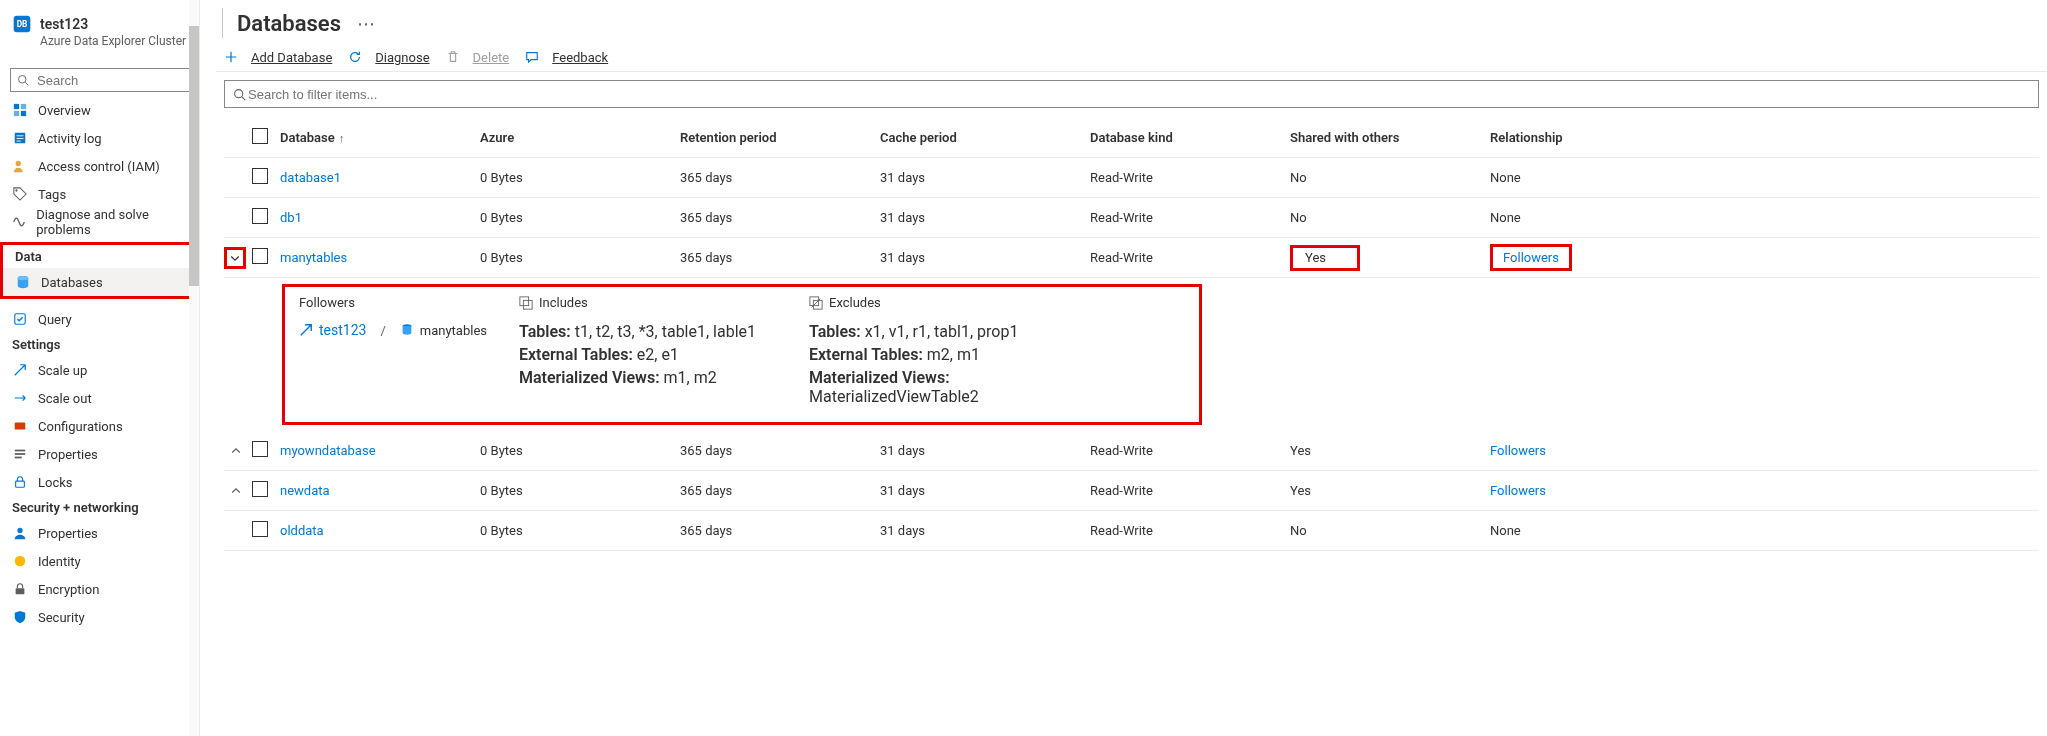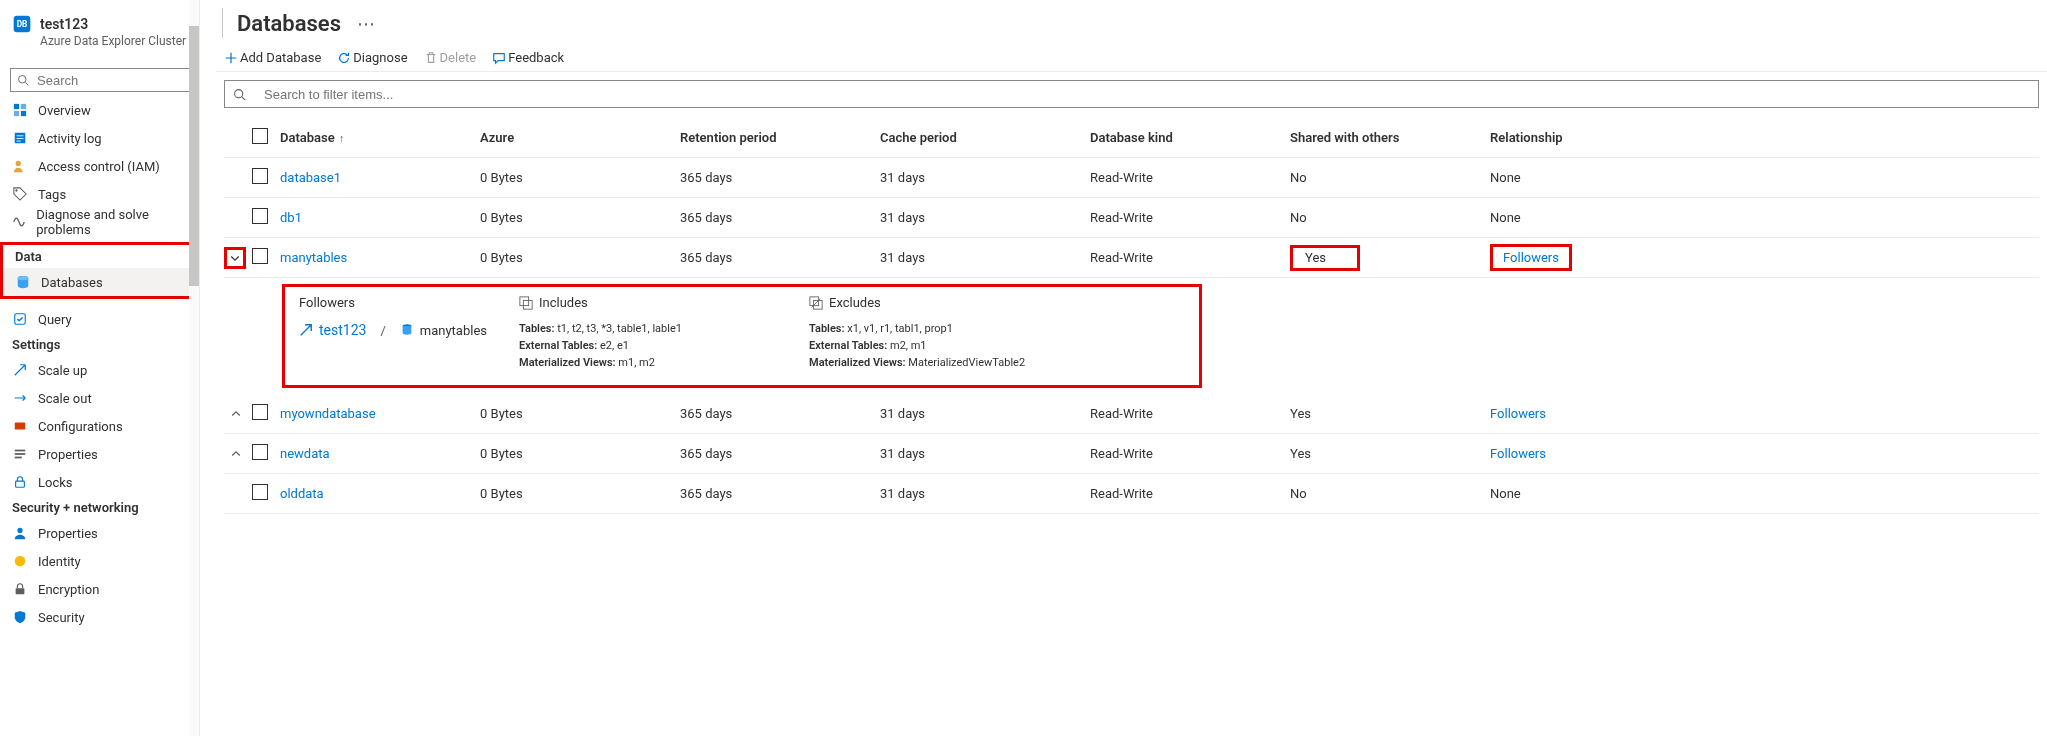--- a/index.html
+++ b/index.html
@@ -66,25 +66,25 @@
     flex: 1; display: flex; flex-direction: column; padding: 8px 0 0 16px;
     min-width: 0;
   }
   .title-row { display: flex; align-items: center; gap: 8px; padding: 0 10px 6px 6px; }
   .title-bar-sep { border-left: 1px solid #c8c6c4; height: 30px; margin-right:6px;}
   .page-title { font-size: 22px; font-weight: 600; }
   .more { color:#605e5c; font-size: 18px; padding-left:8px;}
   .cmd-bar {
     display:flex; align-items:center; gap:16px; padding: 6px 8px; border-bottom: 1px solid #edebe9;
   }
-  .cmd-item { display:flex; align-items:center; gap:2px; cursor:pointer;}
+  .cmd-item { display:flex; gap:13px; cursor:pointer;text-decoration:underline;}
   .cmd-item.disabled { color:#a19f9d; }
   .filter-row { padding: 8px 8px 6px; }
   .filter-box {
-    display:flex; align-items:center; gap:16px; border:1px solid #8a8886; height:28px; padding:0 8px;
+    display:flex; align-items:center; gap:0; border:1px solid #8a8886; height:28px; padding:0 8px;
   }
   .filter-box input { border:none; outline:none; flex:1; font-size:13px; }
   .table-wrap { padding: 4px 8px 0; }
   .thead, .trow {
     display:grid;
     grid-template-columns: 28px 28px 200px 200px 200px 210px 200px 200px 200px;
     align-items: center;
     height: 40px;
     border-bottom: 1px solid #edebe9;
   }
@@ -104,21 +104,21 @@
     margin-top:6px; margin-bottom:6px;
     width: 920px;
     padding: 8px 14px 12px;
   }
   .detail-cols { display:flex; gap:0;}
   .detail-col { }
   .detail-col.followers { width: 220px; }
   .detail-col.includes { width: 290px; }
   .detail-col.excludes { width: 310px; }
   .detail-head { display:flex; align-items:center; gap:6px; font-weight:400; margin-bottom:12px; }
-  .detail-line { font-size:11px; margin:4px 0; }
+  .detail-line { font-size:16px; margin:4px 0; }
   .detail-line b { font-weight:600; }
   .breadcrumb-cluster { display:flex; align-items:center; gap:6px; }
   .breadcrumb-cluster .link { font-size:14px; }
   .slash { color:#605e5c; padding:0 8px;}
   .mini-db-icon{
     display:inline-block; width:14px; height:14px;
   }
   input.sb-search-input{ border:none; outline:none; font-size:13px; flex:1; }
   svg { display:block; }
 </style>

